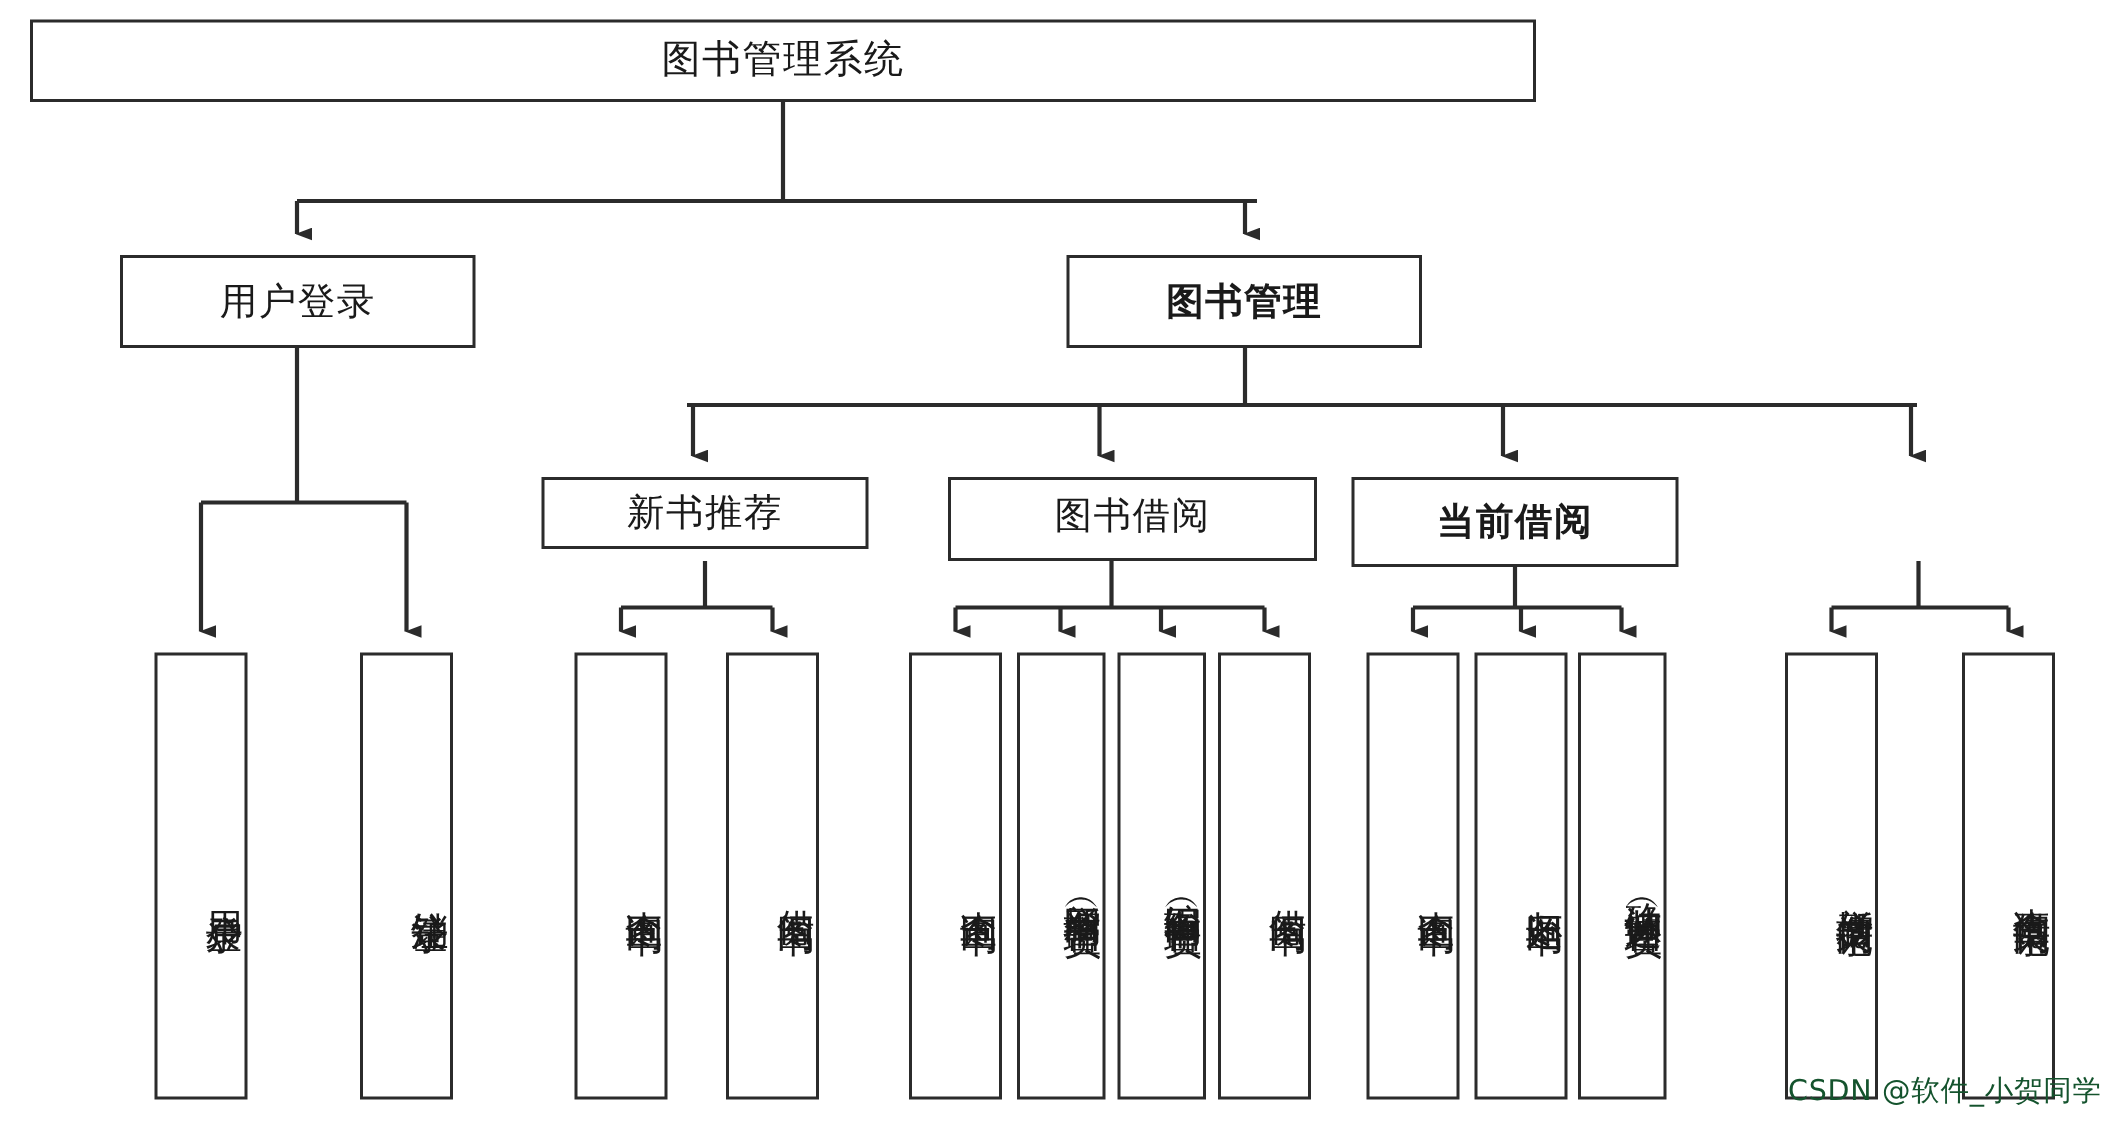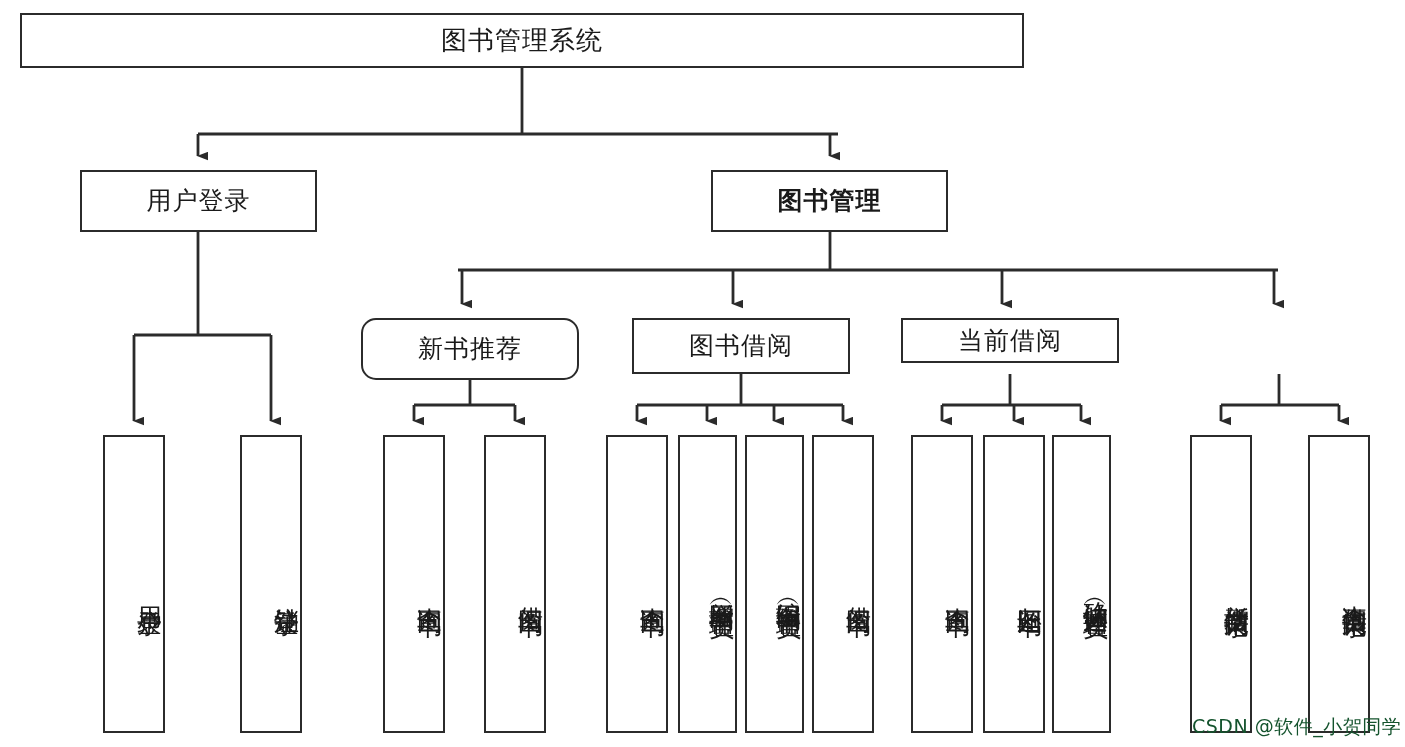--- a/index.html
+++ b/index.html
@@ -125,27 +125,27 @@
     <span>图书管理系统</span>
   </div>
 
   <div class="node horiz" style="left:80px; top:170px; width:237px; height:62px;">
     <span>用户登录</span>
   </div>
   <div class="node horiz" style="left:711px; top:170px; width:237px; height:62px;font-weight:bold;">
     <span>图书管理</span>
   </div>
 
-  <div class="node horiz" style="left:361px; top:318px; width:218px; height:62px;border-radius:15px;">
+  <div class="node horiz" style="left:361px; top:318px; width:218px; height:48px;">
     <span>新书推荐</span>
   </div>
-  <div class="node horiz" style="left:632px; top:318px; width:218px; height:56px;">
+  <div class="node horiz" style="left:632px; top:318px; width:246px; height:56px;font-family:Liberation Mono, monospace;">
     <span>图书借阅</span>
   </div>
-  <div class="node horiz" style="left:901px; top:318px; width:218px; height:45px;">
+  <div class="node horiz" style="left:901px; top:318px; width:218px; height:60px;font-weight:bold;">
     <span>当前借阅</span>
   </div>
 
   <div id="leaf-layer">
       <div class="node vert" style="left: 103px; top: 435px; width: 62px; height: 298px;">
         <span class="vtext">用户登录</span>
       </div>
       <div class="node vert" style="left: 240px; top: 435px; width: 62px; height: 298px;">
         <span class="vtext">注销登录</span>
       </div>

